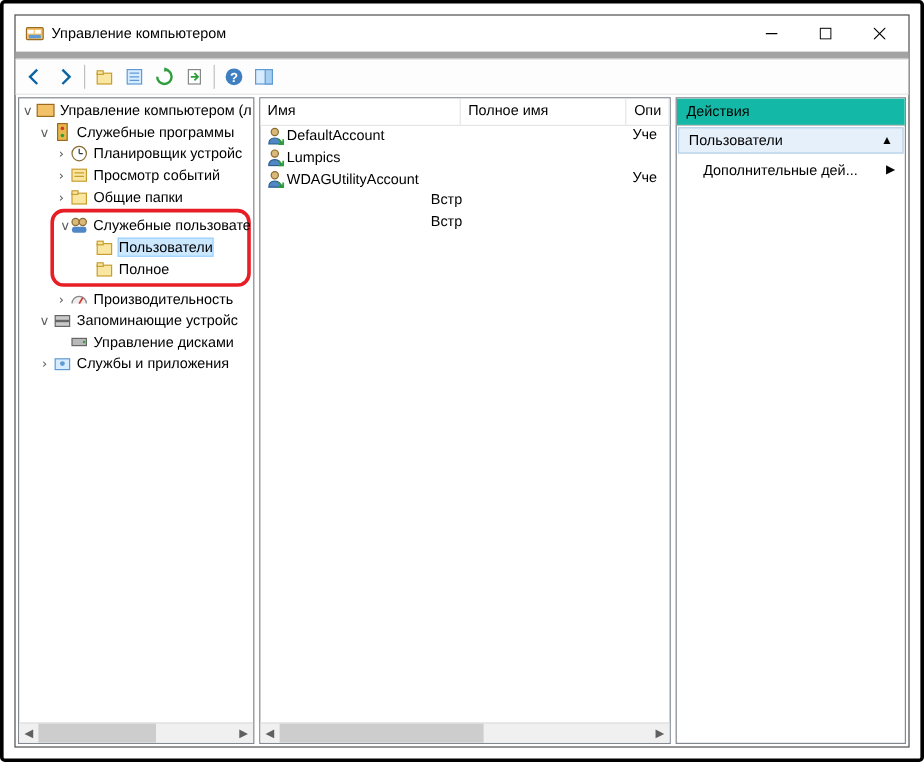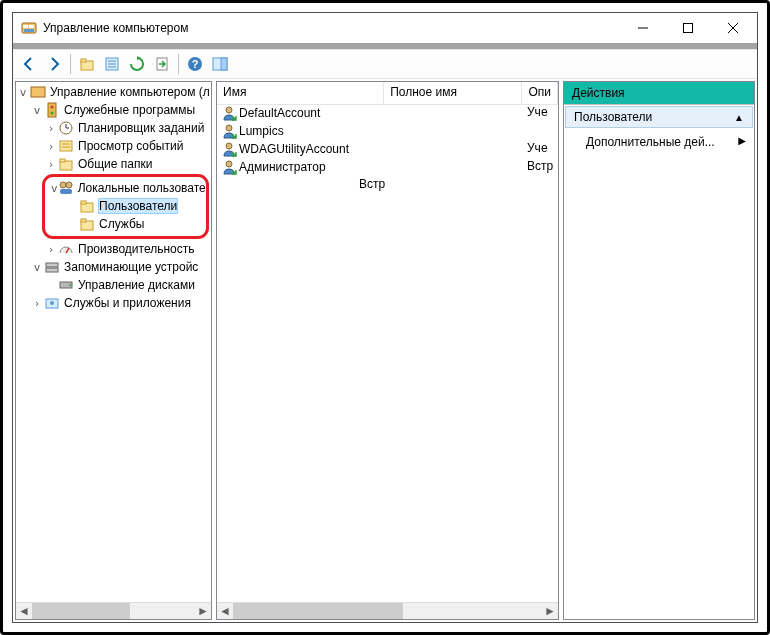--- a/index.html
+++ b/index.html
@@ -162,21 +162,21 @@
   </div>
 
   <div class="tree-row">
    <span class="indent" style="width:28px"></span>
               <span class="twisty">›</span>
    <span class="node-icon"><svg viewBox="0 0 16 16">
                   <circle cx="8" cy="8" r="6" fill="#fff" stroke="#8a6a30"></circle>
                   <line x1="8" y1="8" x2="8" y2="4" stroke="#333"></line>
                   <line x1="8" y1="8" x2="11" y2="8" stroke="#333"></line>
                 </svg></span>
-   <span class="node-label">Планировщик заданий</span>
+   <span class="node-label">Планировщик устройс</span>
   </div>
 
   <div class="tree-row">
    <span class="indent" style="width:28px"></span>
               <span class="twisty">›</span>
    <span class="node-icon"><svg viewBox="0 0 16 16">
                   <rect x="2" y="3" width="12" height="10" fill="#f9e6a0" stroke="#c99e30"></rect>
                   <line x1="4" y1="6" x2="12" y2="6" stroke="#c99e30"></line>
                   <line x1="4" y1="9" x2="12" y2="9" stroke="#c99e30"></line>
                 </svg></span>
@@ -194,39 +194,39 @@
   </div>
 
   <div class="hl-box">
    <div class="tree-row">
     <span class="twisty">v</span>
     <span class="node-icon"><svg viewBox="0 0 16 16">
                     <circle cx="5" cy="5" r="3" fill="#d9b97a" stroke="#8a6a30"></circle>
                     <circle cx="11" cy="5" r="3" fill="#d9b97a" stroke="#8a6a30"></circle>
                     <rect x="2" y="9" width="12" height="5" rx="2" fill="#4f87c7"></rect>
                   </svg></span>
-    <span class="node-label">Локальные пользовате</span>
+    <span class="node-label">Служебные пользовате</span>
    </div>
    <div class="tree-row">
     <span class="indent" style="width:14px"></span>
                 <span class="twisty none">·</span>
     <span class="node-icon"><svg viewBox="0 0 16 16">
                     <rect x="2" y="5" width="12" height="9" fill="#f9e6a0" stroke="#c99e30"></rect>
                     <rect x="2" y="3" width="5" height="3" fill="#f9e6a0" stroke="#c99e30"></rect>
                   </svg></span>
     <span class="node-label sel">Пользователи</span>
    </div>
    <div class="tree-row">
     <span class="indent" style="width:14px"></span>
                 <span class="twisty none">·</span>
     <span class="node-icon"><svg viewBox="0 0 16 16">
                     <rect x="2" y="5" width="12" height="9" fill="#f9e6a0" stroke="#c99e30"></rect>
                     <rect x="2" y="3" width="5" height="3" fill="#f9e6a0" stroke="#c99e30"></rect>
                   </svg></span>
-    <span class="node-label">Службы</span>
+    <span class="node-label">Полное</span>
    </div>
   </div>
 
   <div class="tree-row">
    <span class="indent" style="width:28px"></span>
               <span class="twisty">›</span>
    <span class="node-icon"><svg viewBox="0 0 16 16">
                   <path d="M2 12 A6 6 0 0 1 14 12" fill="#eee" stroke="#888"></path>
                   <line x1="8" y1="12" x2="11" y2="7" stroke="#cf3b2f" stroke-width="1.5"></line>
                 </svg></span>
@@ -311,28 +311,20 @@
                     <circle cx="8" cy="5" r="3" fill="#d9b97a" stroke="#8a6a30"></circle>
                     <path d="M3 15 Q3 10 8 10 Q13 10 13 15 Z" fill="#4f87c7" stroke="#2d5a8c"></path>
                     <path d="M11 11 L15 15 M15 11 L15 15 L11 15" fill="none" stroke="#2e9e3d" stroke-width="1.5"></path>
                   </svg></span>
                 <span>WDAGUtilityAccount</span>
               </div>
               <div class="c" style="width:130px"></div>
               <div class="c" style="flex:1">Уче</div>
             </div>
             <div class="list-row">
-              <div class="c" style="width:160px;display:flex;align-items:center">
-                <span class="user-icon"><svg viewBox="0 0 16 16">
-                    <circle cx="8" cy="5" r="3" fill="#d9b97a" stroke="#8a6a30"></circle>
-                    <path d="M3 15 Q3 10 8 10 Q13 10 13 15 Z" fill="#4f87c7" stroke="#2d5a8c"></path>
-                    <path d="M11 11 L15 15 M15 11 L15 15 L11 15" fill="none" stroke="#2e9e3d" stroke-width="1.5"></path>
-                  </svg></span>
-                <span>Администратор</span>
-              </div>
               <div class="c" style="width:130px"></div>
               <div class="c" style="flex:1">Встр</div>
             </div>
             <div class="list-row">
               <div class="c" style="width:130px"></div>
               <div class="c" style="flex:1">Встр</div>
             </div>
           </div>
  <div class="scroll-h">
   <div class="arr">◄</div>

